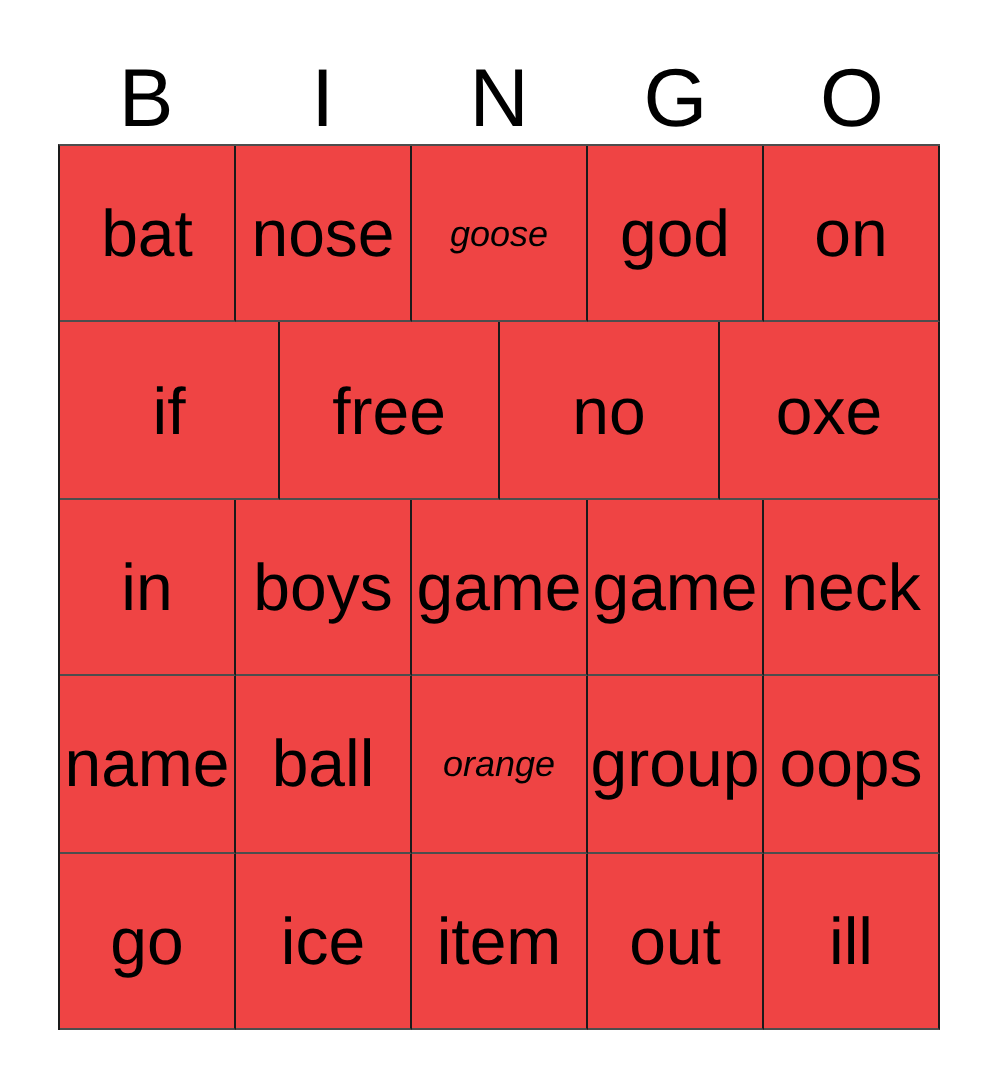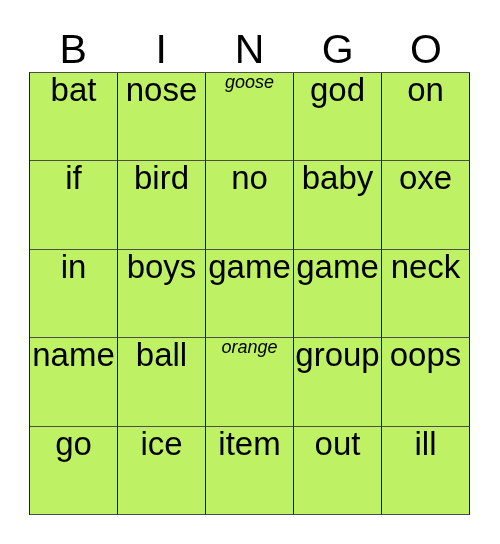--- a/index.html
+++ b/index.html
@@ -64,23 +64,24 @@
     display: flex;
     min-height: 0;
   }
   .grid-cell {
     flex: 1 1 0;
     min-width: 0;
     border-right: 1px solid #1a1a1a;
     border-bottom: 1px solid #4d4d4d;
     box-sizing: border-box;
     display: flex;
+    align-items: center;
     justify-content: center;
     overflow: hidden;
-    background: #bef264;
+    background: #ef4444;
   }
   .cell-text {
     font-size: 33px;
     line-height: 1;
     white-space: nowrap;
     color: #000000;
     display: block;
   }
   
   .grid-cell.shrink .cell-text {
@@ -119,27 +120,24 @@
       <div class="grid-cell">
           <span class="cell-text">on</span>
         </div>
     </div>
 
     <div class="grid-row">
       <div class="grid-cell">
           <span class="cell-text">if</span>
         </div>
       <div class="grid-cell">
-          <span class="cell-text">bird</span>
+          <span class="cell-text">free</span>
         </div>
       <div class="grid-cell">
           <span class="cell-text">no</span>
-        </div>
-      <div class="grid-cell">
-          <span class="cell-text">baby</span>
         </div>
       <div class="grid-cell">
           <span class="cell-text">oxe</span>
         </div>
     </div>
 
     <div class="grid-row">
       <div class="grid-cell">
           <span class="cell-text">in</span>
         </div>

